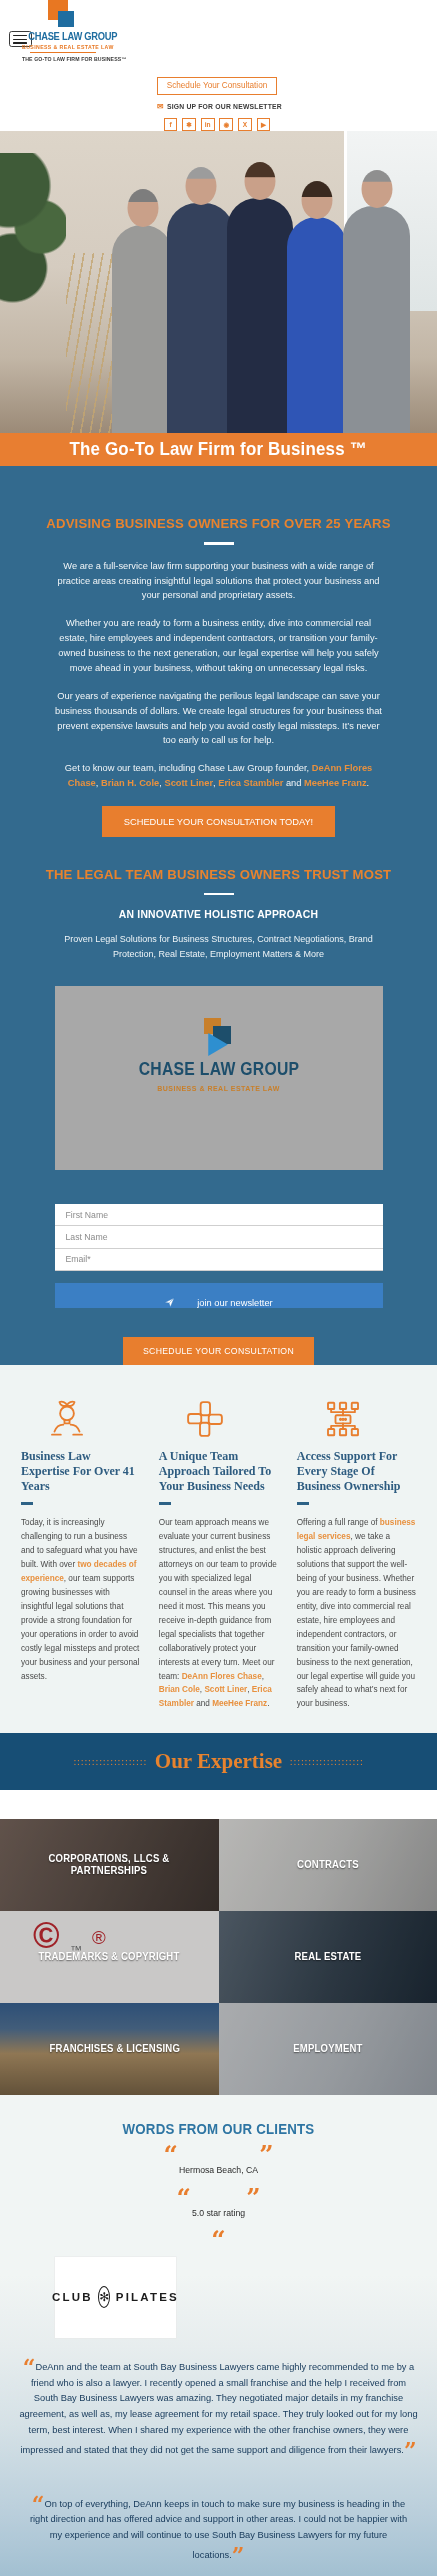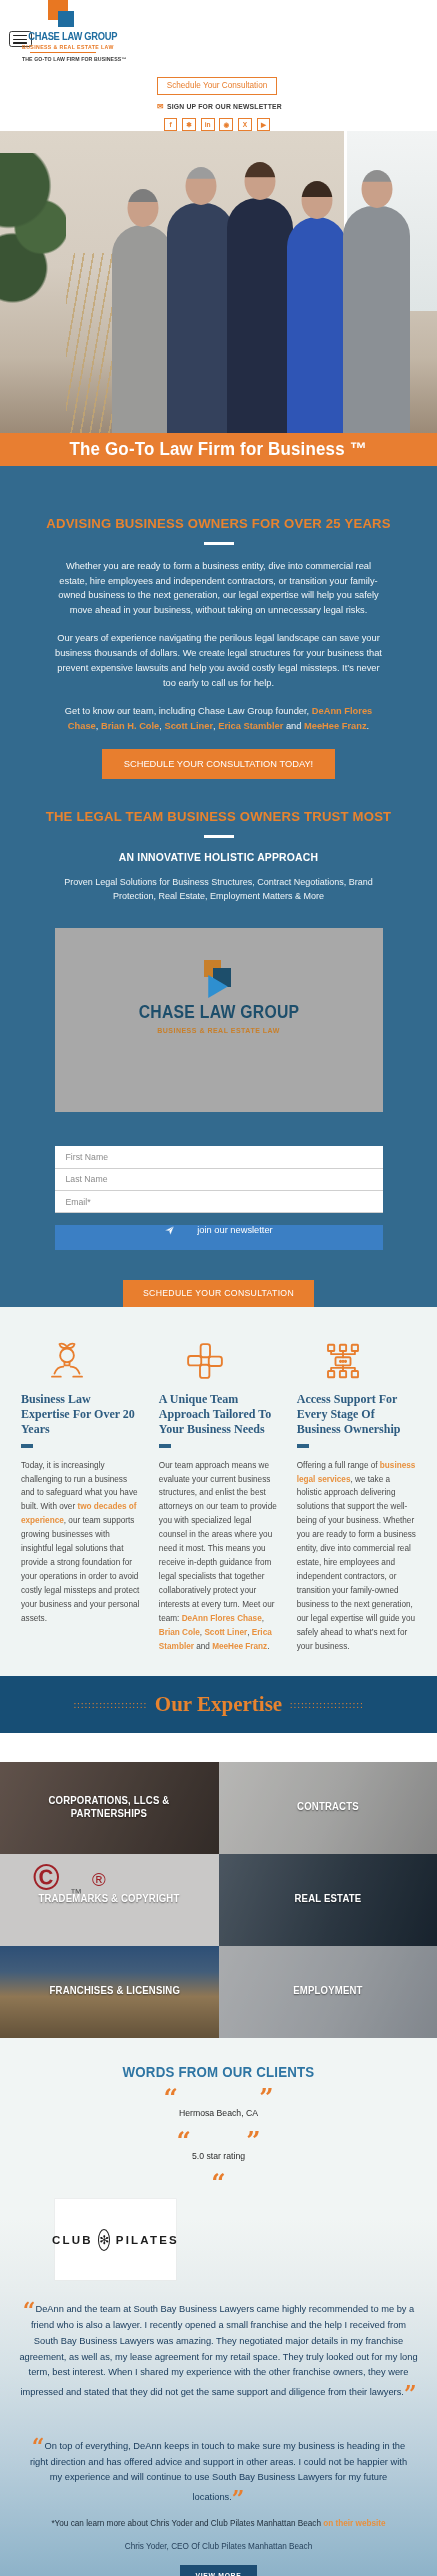--- a/index.html
+++ b/index.html
@@ -64,21 +64,21 @@
   .video-inner { position:absolute; left:0; right:0; top:32px; text-align:center; }
   .v-mark { position:relative; width:44px; height:38px; margin:0 auto; }
   .v-mark .vo { position:absolute; left:7.7px; top:0; width:16.4px; height:16.4px; background:#c87f2a; }
   .v-mark .vb { position:absolute; left:16.4px; top:7.7px; width:18.6px; height:18.6px; background:#1d4e6b; }
   .v-mark svg { position:absolute; left:8.7px; top:14px; }
   .v-title { color:#1d4e6b; font-size:17.5px; font-weight:bold; letter-spacing:0.3px; transform:scaleX(.9); margin-top:3.3px; }
   .v-sub { color:#c87f2a; font-size:7px; font-weight:bold; letter-spacing:0.5px; margin-top:4.4px; }
   .nform { width:328px; margin:34px auto 0; text-align:left; }
   .nform input { display:block; width:100%; height:22.4px; border:none; border-bottom:0.5px solid #cfcfcf; padding:0 11px; font-size:8.7px; color:#333; font-family:"Liberation Sans",sans-serif; background:#fff; }
   .nform input::placeholder { color:#8b8b8b; }
-  .join-btn { margin-top:12px; width:100%; height:24.6px; background:#3b7fc4; color:#fff; border:none; font-size:9.3px; display:flex; align-items:flex-start; justify-content:center; gap:22px; font-family:"Liberation Sans",sans-serif; cursor:pointer; }
+  .join-btn { margin-top:12px; width:100%; height:24.6px; background:#3b7fc4; color:#fff; border:none; font-size:9.3px; display:flex; align-items:flex-end; justify-content:center; gap:22px; font-family:"Liberation Sans",sans-serif; cursor:pointer; }
   .consult-solid { display:inline-block; margin-top:29.5px; background:#e87e2e; color:#fff; font-size:8.7px; letter-spacing:0.3px; padding:8.7px 19.7px; border:none; }
 
   
   .features { min-height:343px; background:#eff4f3; display:flex; gap:18.6px; padding:31px 21px 22px; }
   .fcol { width:120px; text-align:left; }
   .ficon { height:46px; display:flex; align-items:center; justify-content:flex-start; padding-left:26px; }
   .ficon svg { stroke:#e87e2e; fill:none; stroke-width:3; stroke-linecap:round; stroke-linejoin:round; }
   .ftitle { font-family:"Liberation Serif",serif; color:#2e5c80; font-size:12px; line-height:1.25; margin-top:7.7px; }
   .fbar { width:12px; height:3.3px; background:#2d6286; margin:7.7px 0 11px; }
   .fbody { color:#4a4a4a; font-size:8.2px; line-height:1.7; }
@@ -178,20 +178,21 @@
     </div>
 </div>
 
 <div class="banner">
   <h1>The Go-To Law Firm for Business ™</h1>
 </div>
 
 <section class="blue">
   <h2 class="h-orange">ADVISING BUSINESS OWNERS FOR OVER 25 YEARS</h2>
   <div class="wdiv"></div>
+  <p class="bp">We are a full-service law firm supporting your business with a wide range of practice areas creating insightful legal solutions that protect your business and your personal and proprietary assets.</p>
   <p class="bp">Whether you are ready to form a business entity, dive into commercial real estate, hire employees and independent contractors, or transition your family-owned business to the next generation, our legal expertise will help you safely move ahead in your business, without taking on unnecessary legal risks.</p>
   <p class="bp">Our years of experience navigating the perilous legal landscape can save your business thousands of dollars. We create legal structures for your business that prevent expensive lawsuits and help you avoid costly legal missteps. It’s never too early to call us for help.</p>
   <p class="bp"><span>Get to know our team, including Chase Law Group founder, </span><a class="lnk">DeAnn Flores Chase</a><span>, </span><a class="lnk">Brian H. Cole</a><span>, </span><a class="lnk">Scott Liner</a><span>, </span><a class="lnk">Erica Stambler</a><span> and </span><a class="lnk">MeeHee Franz</a><span>.</span></p>
   <button class="cta-today">SCHEDULE YOUR CONSULTATION TODAY!</button>
 
   <h2 class="h-orange trust-head">THE LEGAL TEAM BUSINESS OWNERS TRUST MOST</h2>
   <div class="wdiv"></div>
   <div class="sub-white">AN INNOVATIVE HOLISTIC APPROACH</div>
   <p class="trust-desc">Proven Legal Solutions for Business Structures, Contract Negotiations, Brand Protection, Real Estate, Employment Matters &amp; More</p>
 
@@ -229,21 +230,21 @@
       <svg width="40" height="40" viewBox="0 0 64 64">
           <circle cx="32" cy="23" r="11"></circle>
           <path d="M28 34v5h8v-5"></path>
           <path d="M32 10c-2-5-8-7-12-5 1 5 7 8 12 5z"></path>
           <path d="M32 10c2-5 8-7 12-5-1 5-7 8-12 5z"></path>
           <path d="M12 52c3-8 9-11 14-11"></path>
           <path d="M52 52c-3-8-9-11-14-11"></path>
           <path d="M8 57h14M42 57h14"></path>
         </svg>
     </div>
-    <h3 class="ftitle">Business Law Expertise For Over 20 Years</h3>
+    <h3 class="ftitle">Business Law Expertise For Over 41 Years</h3>
     <div class="fbar"></div>
     <p class="fbody"><span>Today, it is increasingly challenging to run a business and to safeguard what you have built. With over </span><a class="lnk">two decades of experience</a><span>, our team supports growing businesses with insightful legal solutions that provide a strong foundation for your operations in order to avoid costly legal missteps and protect your business and your personal assets.</span></p>
   </div>
 
   <div class="fcol">
     <div class="ficon">
       <svg width="40" height="40" viewBox="0 0 64 64">
           <rect x="25" y="5" width="15" height="21" rx="4"></rect>
           <rect x="38" y="25" width="21" height="15" rx="4"></rect>
           <rect x="24" y="38" width="15" height="21" rx="4"></rect>

